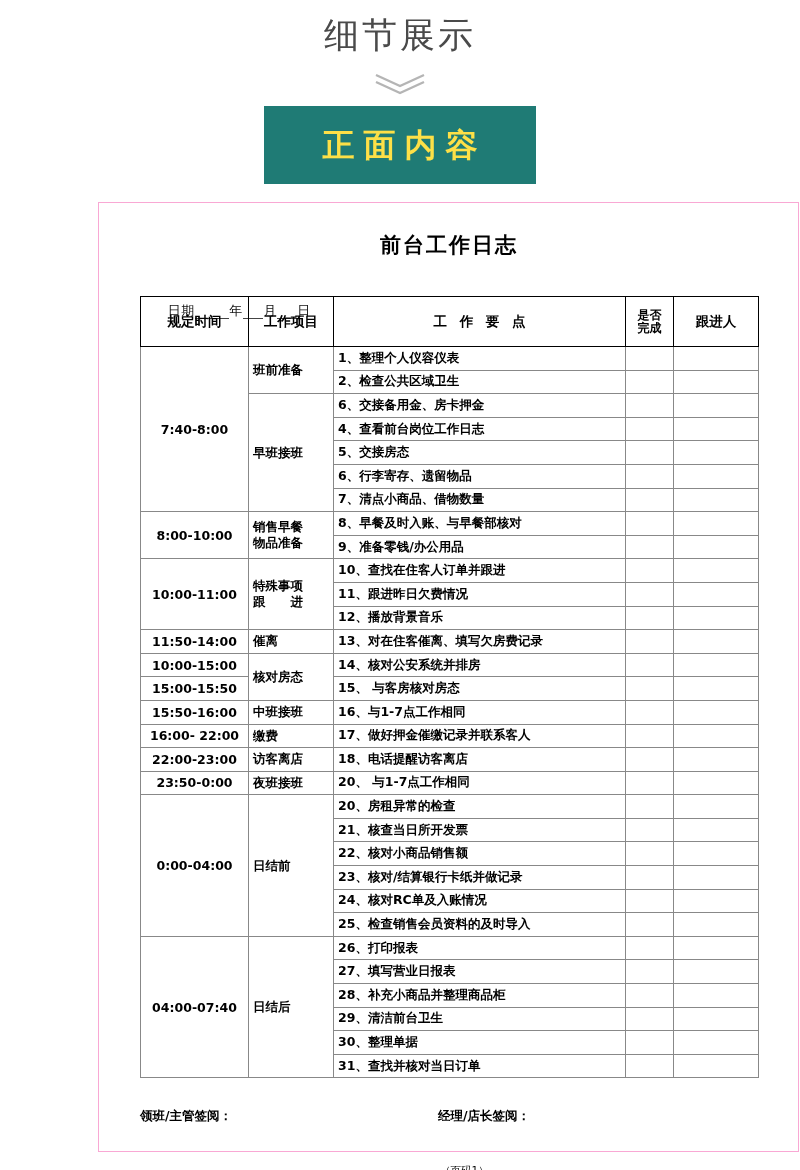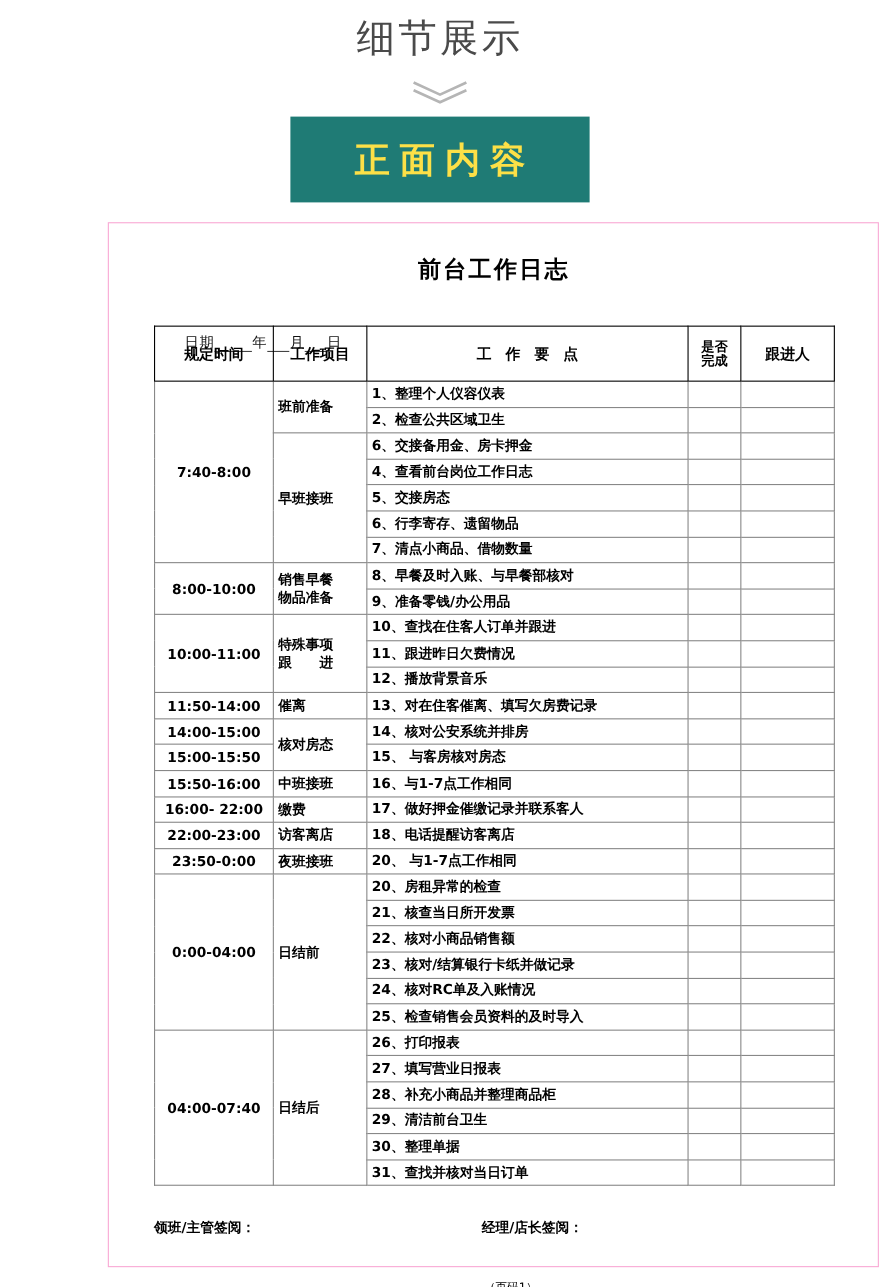--- a/index.html
+++ b/index.html
@@ -247,21 +247,21 @@
             <td class="c-person">&nbsp;</td>
           </tr>
           <tr>
             <td class="c-time">11:50-14:00</td>
             <td class="c-item">催离</td>
             <td class="c-points">13、对在住客催离、填写欠房费记录</td>
             <td class="c-done">&nbsp;</td>
             <td class="c-person">&nbsp;</td>
           </tr>
           <tr>
-            <td class="c-time">14:00-15:00</td>
+            <td class="c-time">10:00-15:00</td>
             <td class="c-item" rowspan="2">核对房态</td>
             <td class="c-points">14、核对公安系统并排房</td>
             <td class="c-done">&nbsp;</td>
             <td class="c-person">&nbsp;</td>
           </tr>
           <tr>
             <td class="c-time">15:00-15:50</td>
             <td class="c-points">15、 与客房核对房态</td>
             <td class="c-done">&nbsp;</td>
             <td class="c-person">&nbsp;</td>

